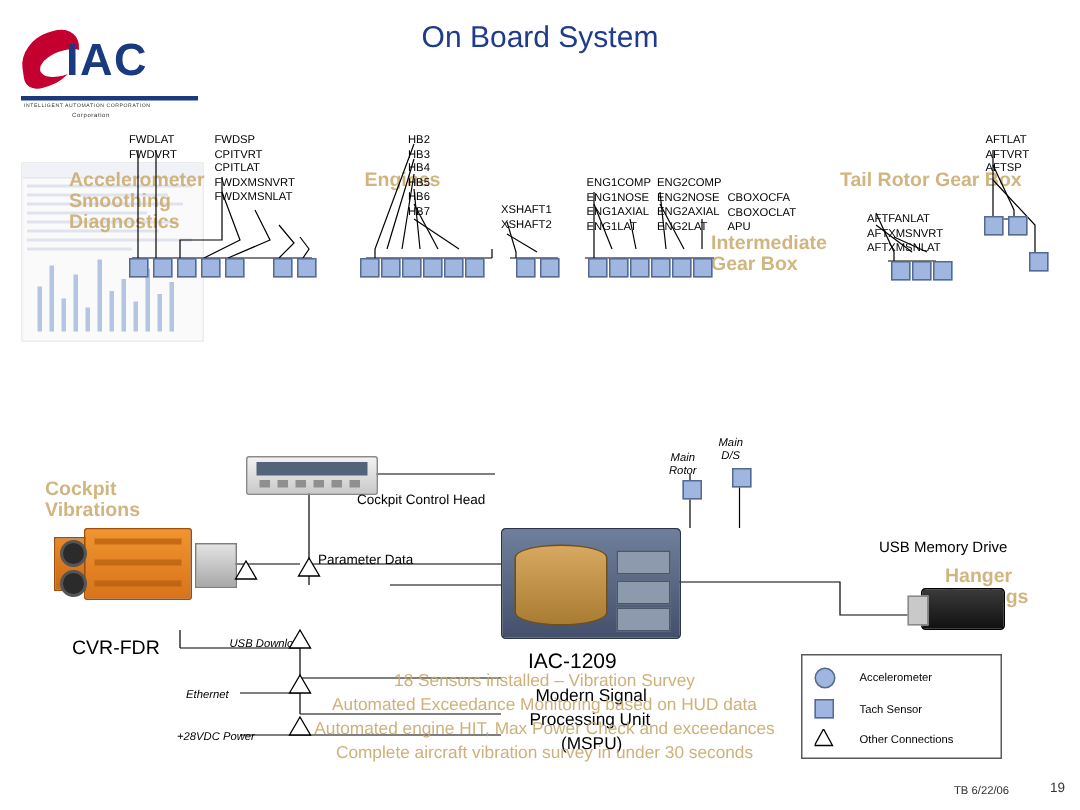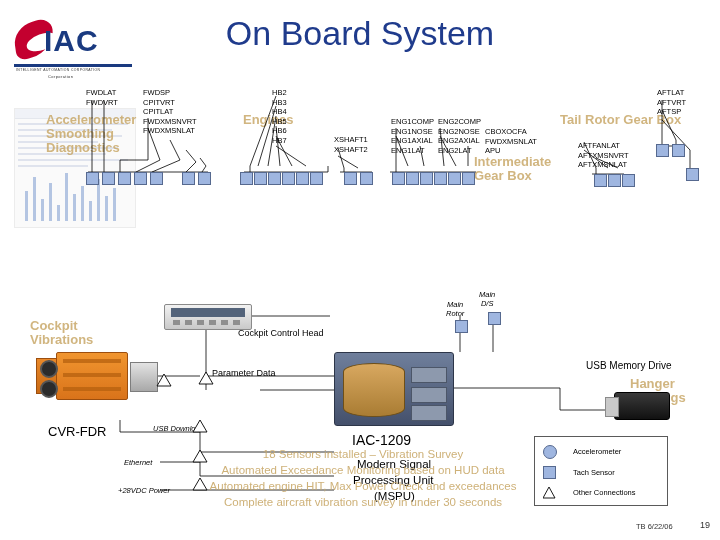--- a/index.html
+++ b/index.html
@@ -19,21 +19,21 @@
     width: 720px;
     height: 540px;
   }
   
   .title {
     position: absolute;
     left: 0;
     top: 14px;
     width: 720px;
     text-align: center;
-    font-size: 34px;
+    font-size: 20px;
     color: #1f3b8c;
     font-family: "Liberation Sans", sans-serif;
   }
   
   .logo-wrap {
     position: absolute;
     left: 14px;
     top: 20px;
     width: 120px;
     height: 56px;
@@ -511,21 +511,21 @@
 XSHAFT2</div>
   <div class="labelcol" style="left:391px; top:117px;">ENG1COMP
 ENG1NOSE
 ENG1AXIAL
 ENG1LAT</div>
   <div class="labelcol" style="left:438px; top:117px;">ENG2COMP
 ENG2NOSE
 ENG2AXIAL
 ENG2LAT</div>
   <div class="labelcol" style="left:485px; top:127px;">CBOXOCFA
-FWDXMSNLAT
+CBOXOCLAT
 APU</div>
   <div class="labelcol" style="left:578px; top:141px;">AFTFANLAT
 AFTXMSNVRT
 AFTXMSNLAT</div>
   <div class="labelcol" style="left:657px; top:88px;">AFTLAT
 AFTVRT
 AFTSP</div>
 
   <div class="sensor" style="left:86px;  top:172px;"></div>
   <div class="sensor" style="left:102px; top:172px;"></div>

